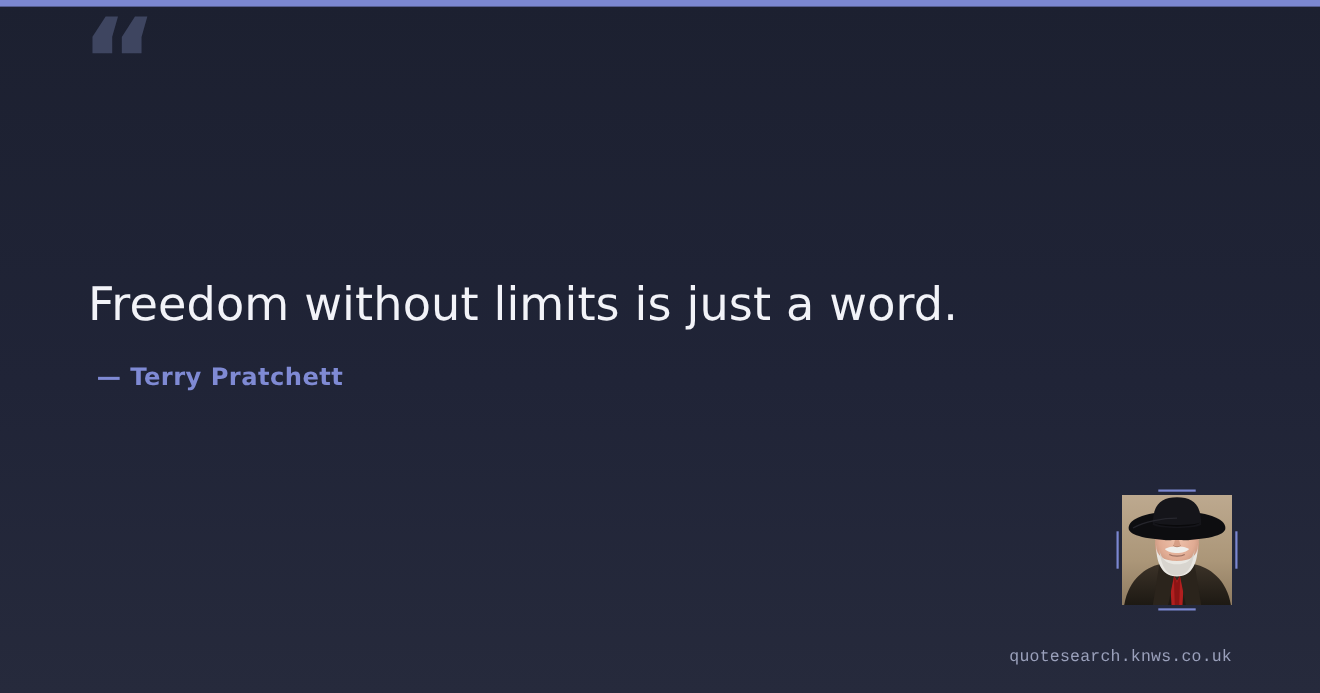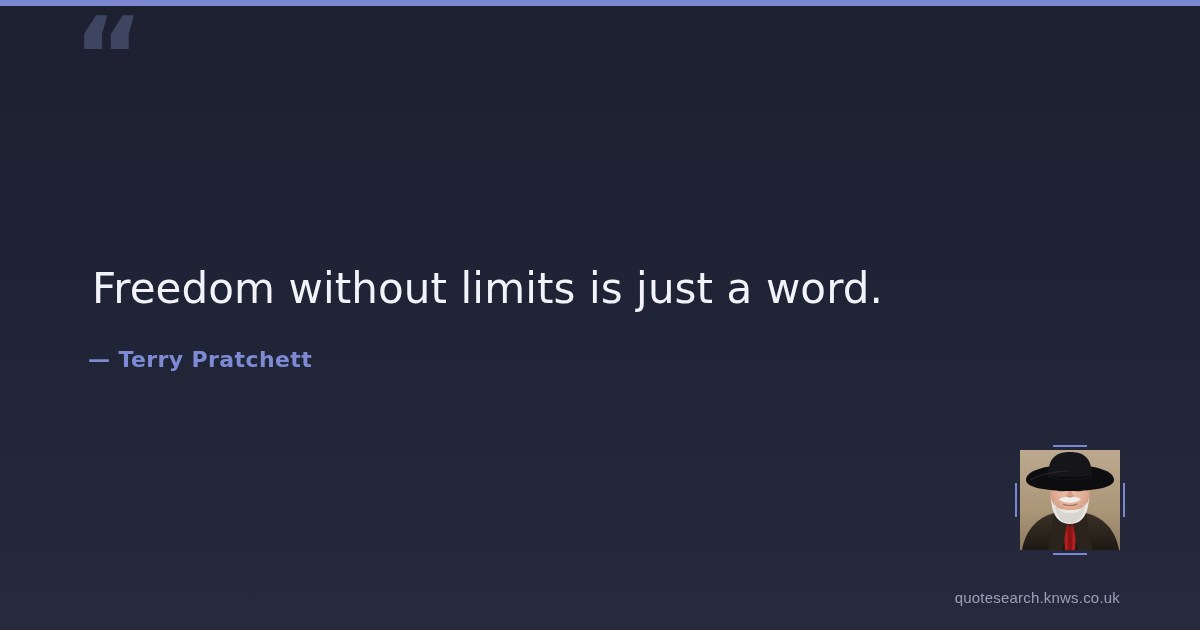--- a/index.html
+++ b/index.html
@@ -49,21 +49,21 @@
   }
 
   
   .quote-block {
     position: absolute;
     left: 80px;
     top: 250px;
     width: 1000px;
   }
   .quote-text {
-    margin: 12px;
+    margin: 0;
     font-family: "DejaVu Sans", "Liberation Sans", sans-serif;
     font-weight: 400;
     font-size: 42px;
     line-height: 1.28;
     color: #f2f3f8;
     letter-spacing: 0.1px;
   }
 
   .attribution {
     margin: 8px;
@@ -105,21 +105,21 @@
     overflow: hidden;
     background: #b49d84;
   }
   .portrait svg { display: block; }
 
   
   .footer-url {
     position: absolute;
     right: 80px;
     bottom: 24px;
-    font-family: Liberation Sans, sans-serif;
+    font-family: Liberation Mono, monospace;
     font-size: 15px;
     color: #9aa0bb;
     letter-spacing: 0.2px;
   }
 </style>
 </head>
 <body>
 
 <div class="card">
 

